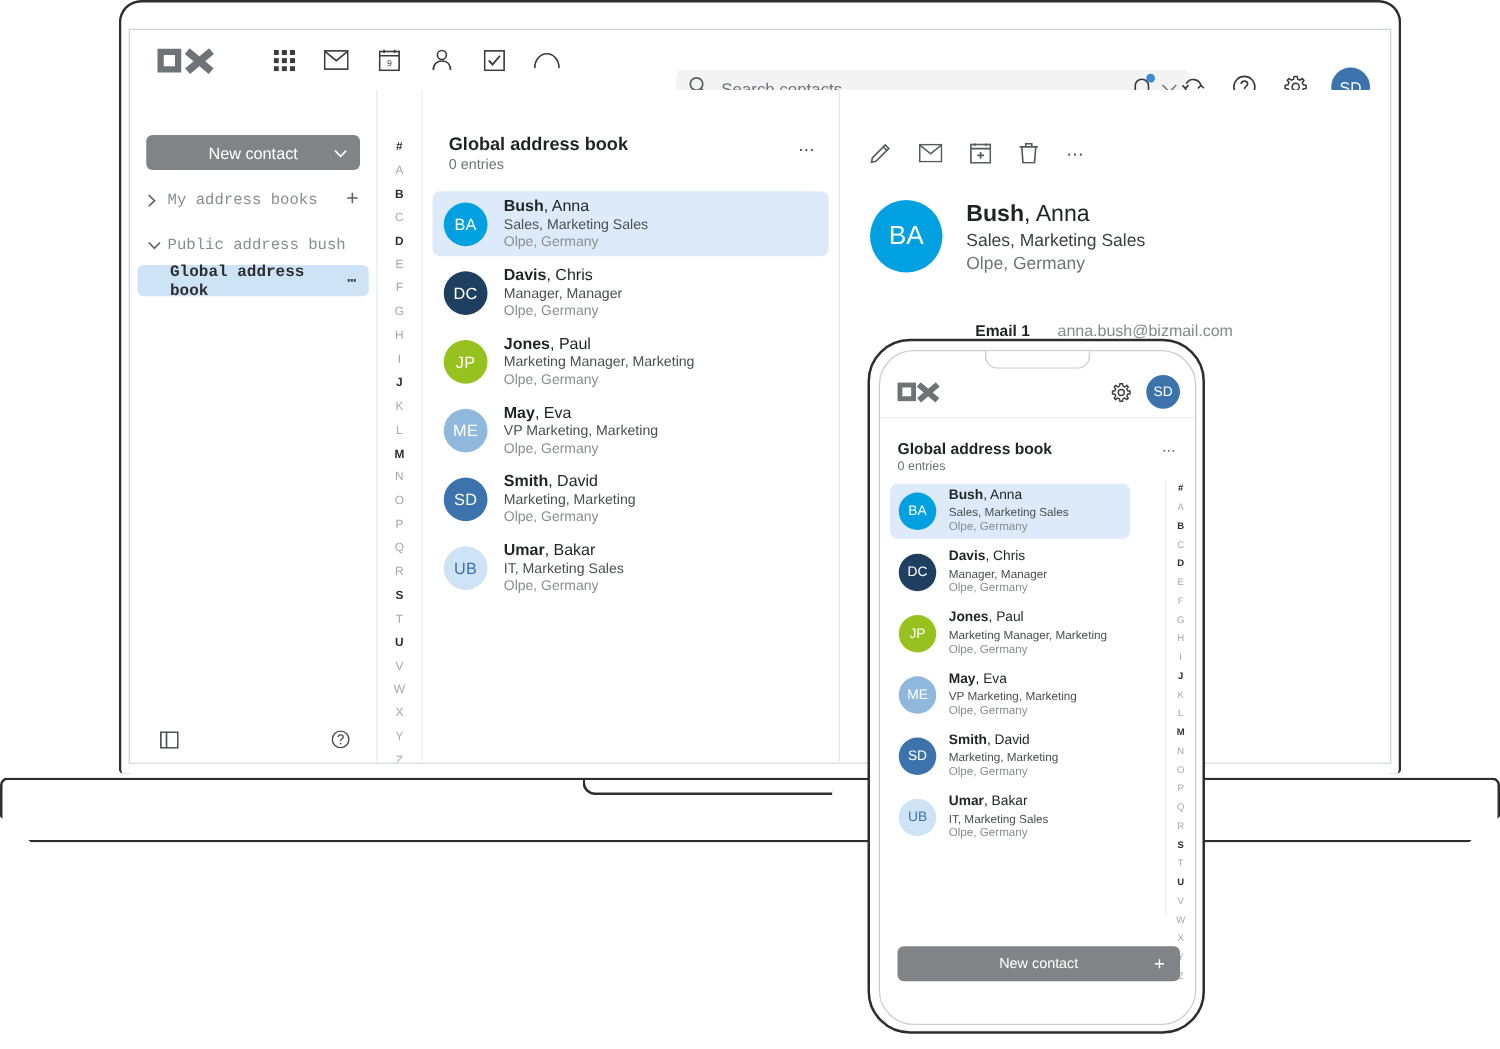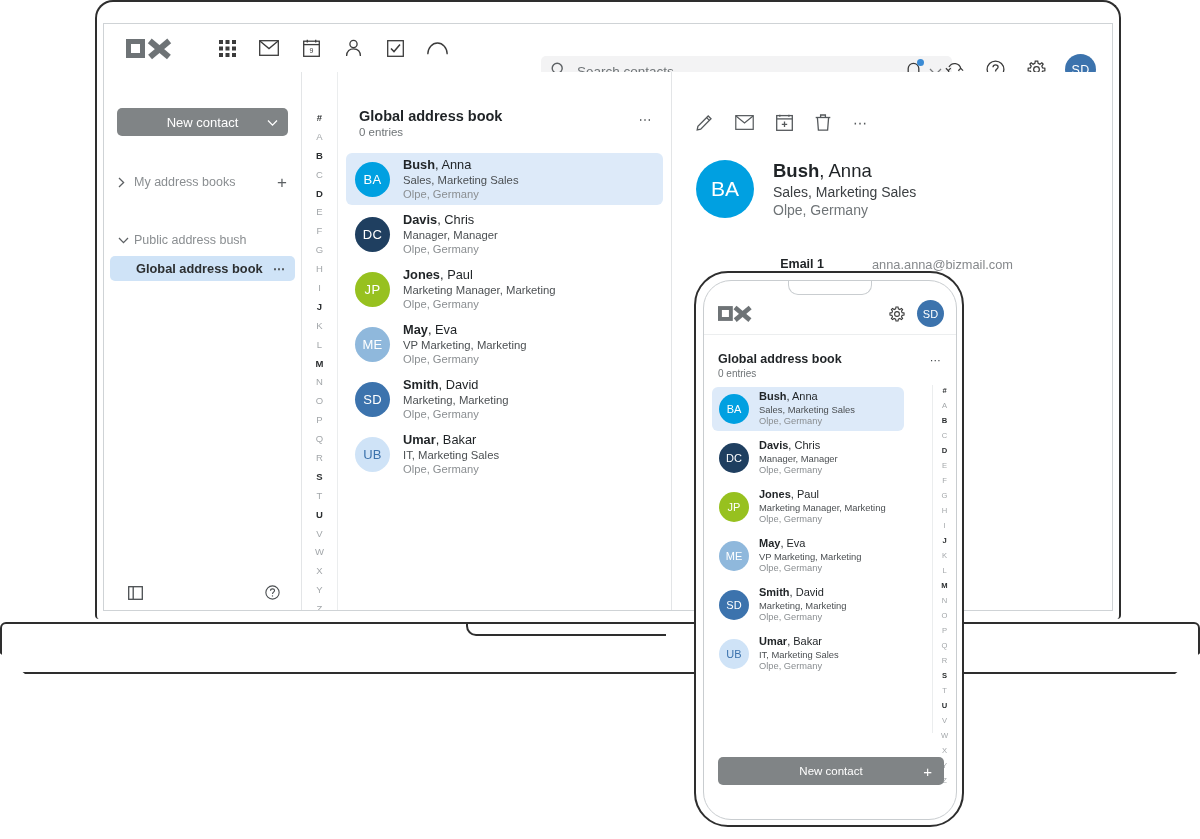--- a/index.html
+++ b/index.html
@@ -88,21 +88,21 @@
 
   
   .leftnav { position: absolute; left: 0; top: 48px; width: 198px; height: 540px;
              background: #fff; border-right: 1px solid #e3e5e7; }
   .newcontact-btn {
     margin: 36px 13px 0 13px; height: 28px; background: #808486; color:#fff;
     border-radius: 5px; display: flex; align-items: center; justify-content: center;
     font-size: 13px; position: relative; cursor: pointer;
   }
   .newcontact-btn .chev { position: absolute; right: 10px; top: 50%; transform: translateY(-50%); }
-  .nav-group { margin-top: 34px; }
+  .nav-group { margin-top: 12px; font-family: Liberation Mono, monospace; }
   .nav-head {
     display: flex; align-items: center; height: 24px; padding: 0 14px;
     color: #8a8e91; font-size: 12.5px; cursor: pointer;
   }
   .nav-head .tw { width: 16px; display: flex; align-items: center; color:#5c6063; }
   .nav-head .plus { margin-left: auto; color: #5c6063; font-size: 17px; line-height: 1; }
   .nav-item {
     display: flex; align-items: center; height: 25px; margin: 4px 6px 0 6px;
     padding: 0 9px 0 26px; font-size: 12.8px; color: #2c2f31; border-radius: 5px;
     cursor: pointer;
@@ -151,21 +151,21 @@
   .detail-toolbar { display: flex; align-items: center; gap: 22px; padding: 42px 0 0 24px; color: #55595c; }
   .dicon { cursor: pointer; display: flex; align-items: center; }
   .detail-hdr { display: flex; align-items: center; padding: 28px 0 0 24px; }
   .dav { width: 58px; height: 58px; border-radius: 50%; background: #00a0e1; color: #fff;
          display: flex; align-items: center; justify-content: center; font-size: 21px; }
   .dnames { margin-left: 19px; line-height: 1.3; }
   .dname { font-size: 18.5px; color: #1f2326; }
   .dname b { font-weight: bold; }
   .drole { font-size: 14px; color: #3b3f42; }
   .dloc  { font-size: 14px; color: #6f7477; }
-  .dfield { display: flex; padding: 38px 0 0 0; align-items: flex-start; gap: 26px; }
+  .dfield { display: flex; padding: 38px 0 0 0; align-items: center; }
   .dflabel { width: 152px; text-align: right; font-size: 12.5px; font-weight: bold; color: #1f2326; }
   .dfvalue { margin-left: 22px; font-size: 12.8px; color: #86898c; }
 
   
   .phone {
     position: absolute; left: 694px; top: 271px; width: 270px; height: 556px;
     background: #ffffff; border: 2px solid #2e2e2e; border-radius: 34px; z-index: 10;
   }
   .phone-inner {
     position: absolute; left: 7px; top: 7px; width: 254px; height: 540px;
@@ -499,21 +499,21 @@
             <b>Bush</b><span>,</span>
             <span>Anna</span>
           </div>
           <div class="drole">Sales, Marketing Sales</div>
           <div class="dloc">Olpe, Germany</div>
         </div>
       </div>
 
       <div class="dfield">
         <div class="dflabel">Email 1</div>
-        <div class="dfvalue">anna.anna@bizmail.com</div>
+        <div class="dfvalue">anna.bush@bizmail.com</div>
       </div>
     </div>
 
   </div>
   <div class="laptop-base"></div>
   <div class="laptop-notch"></div>
 
   <div class="phone">
     <div class="phone-inner">
       <div class="phone-notch"></div>

